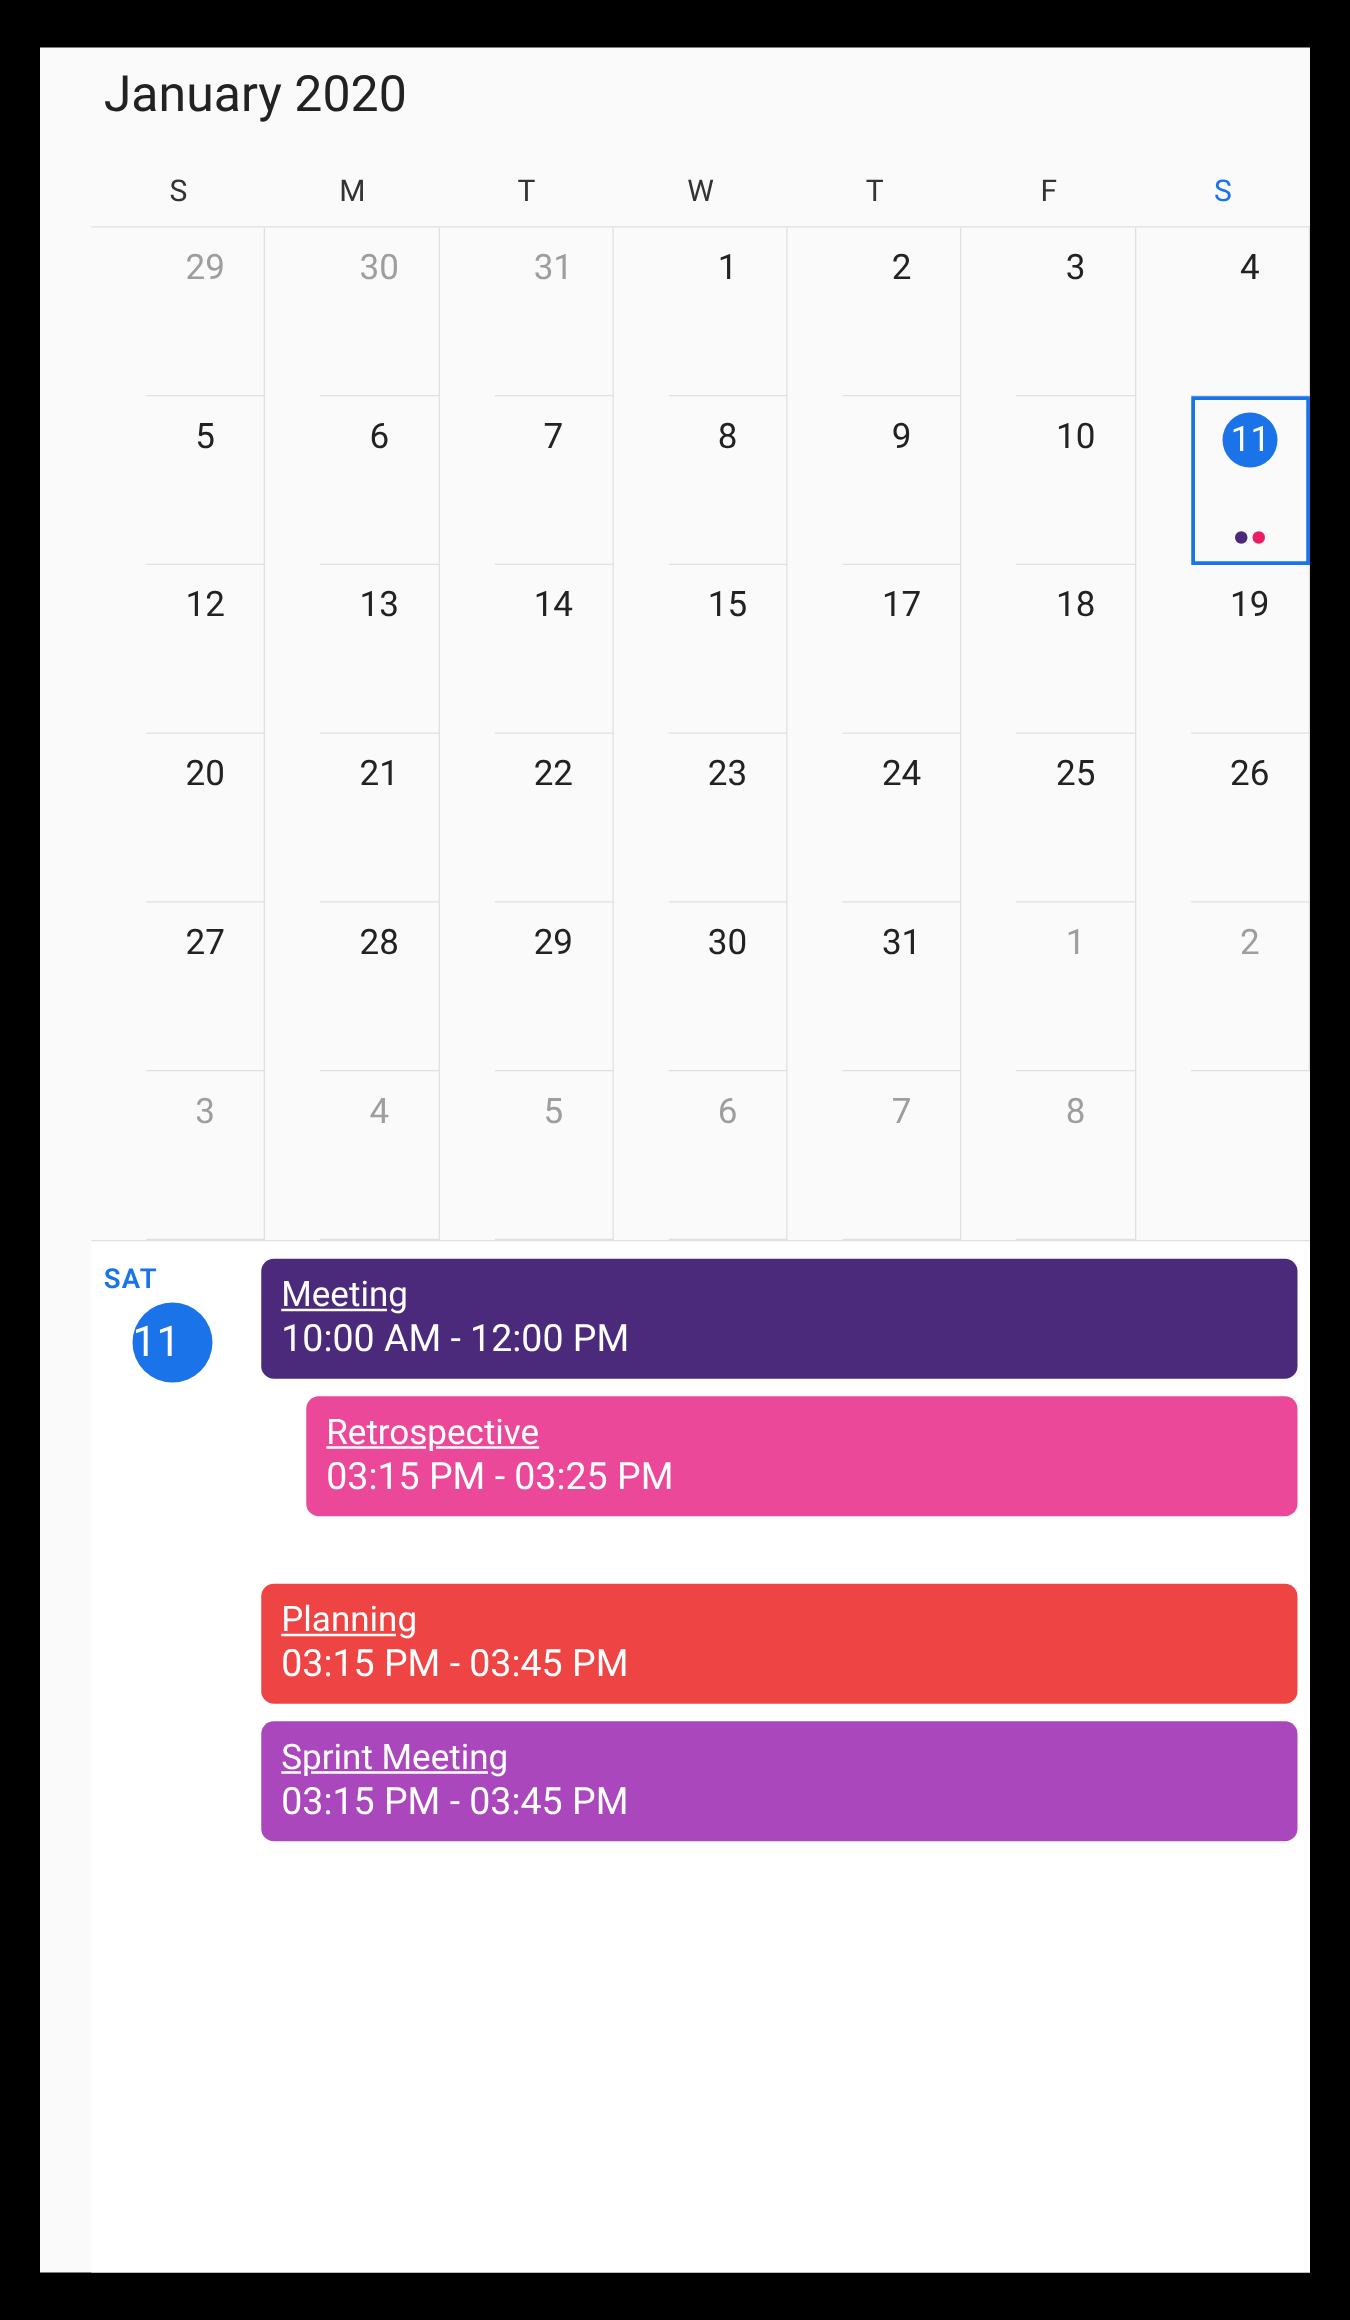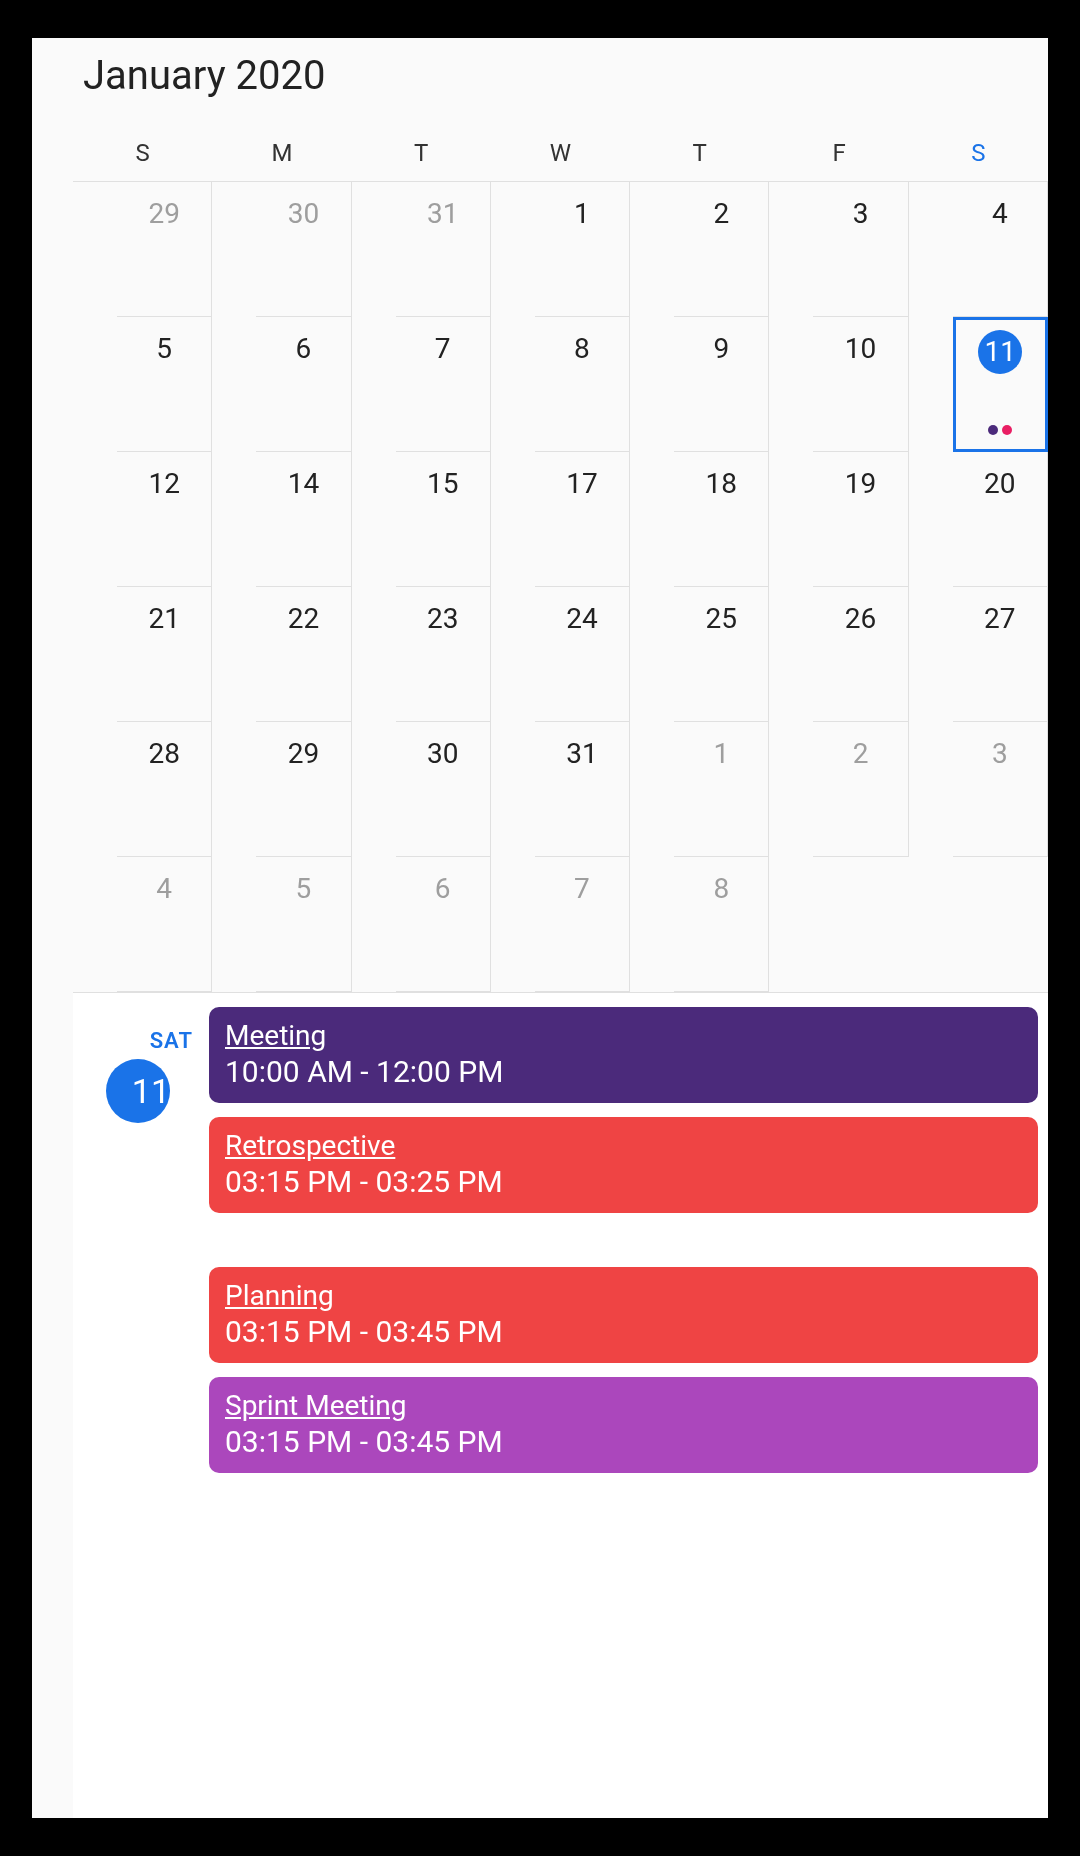--- a/index.html
+++ b/index.html
@@ -90,23 +90,22 @@
   .agenda {
     flex: 1;
     padding: 14px 10px 10px 10px;
     display: flex;
     gap: 16px;
     background: #fff;
     border-top: 1px solid #e0e0e0;
   }
   .dayside {
     width: 110px;
-    text-align: right;
+    text-align: left;
     padding-top: 4px;
-    margin-top: 17px;
   }
   .dayside-label {
     font-size: 22px;
     font-weight: 600;
     color: #1a73e8;
     letter-spacing: 1px;
   }
   .dayside-circle {
     margin: 6px auto 0 auto;
     width: 64px;
@@ -169,20 +168,21 @@
       <div class="cell"><span class="daynum">6</span></div>
       <div class="cell"><span class="daynum">7</span></div>
       <div class="cell"><span class="daynum">8</span></div>
       <div class="cell"><span class="daynum">9</span></div>
       <div class="cell"><span class="daynum">10</span></div>
       <div class="cell selected"><span class="daynum">11</span><div class="dots">
           <span class="dot" style="background: rgb(75, 42, 123);"></span>
           <span class="dot" style="background: rgb(233, 30, 99);"></span>
         </div></div>
       <div class="cell"><span class="daynum">12</span></div>
+      <div class="cell"><span class="daynum">13</span></div>
       <div class="cell"><span class="daynum">14</span></div>
       <div class="cell"><span class="daynum">15</span></div>
       <div class="cell"><span class="daynum">17</span></div>
       <div class="cell"><span class="daynum">18</span></div>
       <div class="cell"><span class="daynum">19</span></div>
       <div class="cell"><span class="daynum">20</span></div>
       <div class="cell"><span class="daynum">21</span></div>
       <div class="cell"><span class="daynum">22</span></div>
       <div class="cell"><span class="daynum">23</span></div>
       <div class="cell"><span class="daynum">24</span></div>
@@ -206,21 +206,21 @@
   <div class="agenda">
     <div class="dayside">
       <div class="dayside-label">SAT</div>
       <div class="dayside-circle">11</div>
     </div>
     <div class="events" id="events">
         <div class="event" style="background: rgb(75, 42, 123);">
           <div class="event-title">Meeting</div>
           <div class="event-time">10:00 AM - 12:00 PM</div>
         </div>
-        <div class="event" style="background: #ef4444;">
+        <div class="event" style="background: #ec4899; margin-left: 36px;">
           <div class="event-title">Retrospective</div>
           <div class="event-time">03:15 PM - 03:25 PM</div>
         </div>
         <div class="event" style="background: #ef4444; margin-top: 40px;">
           <div class="event-title">Planning</div>
           <div class="event-time">03:15 PM - 03:45 PM</div>
         </div>
         <div class="event" style="background: rgb(171, 71, 188);">
           <div class="event-title">Sprint Meeting</div>
           <div class="event-time">03:15 PM - 03:45 PM</div>

